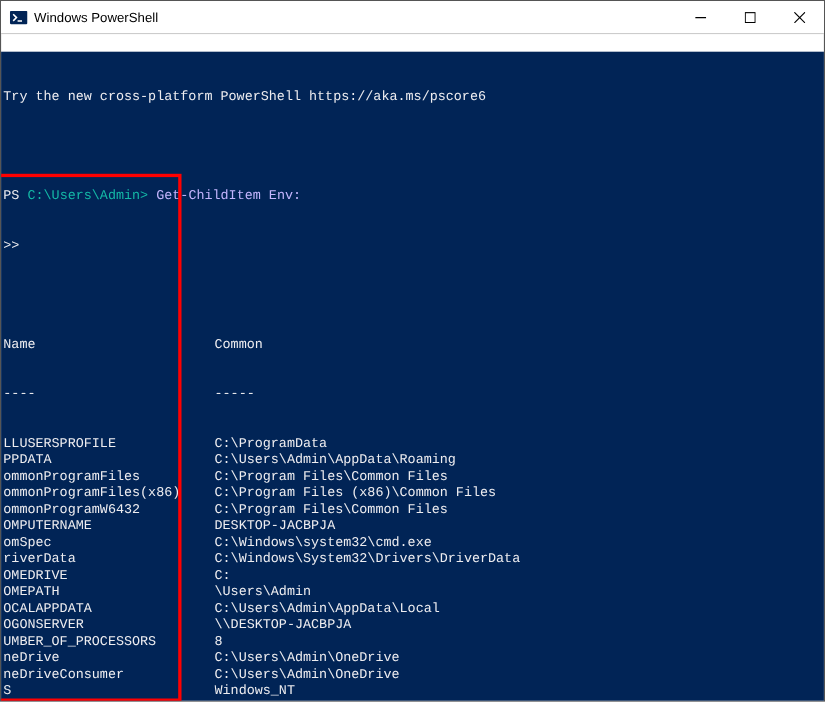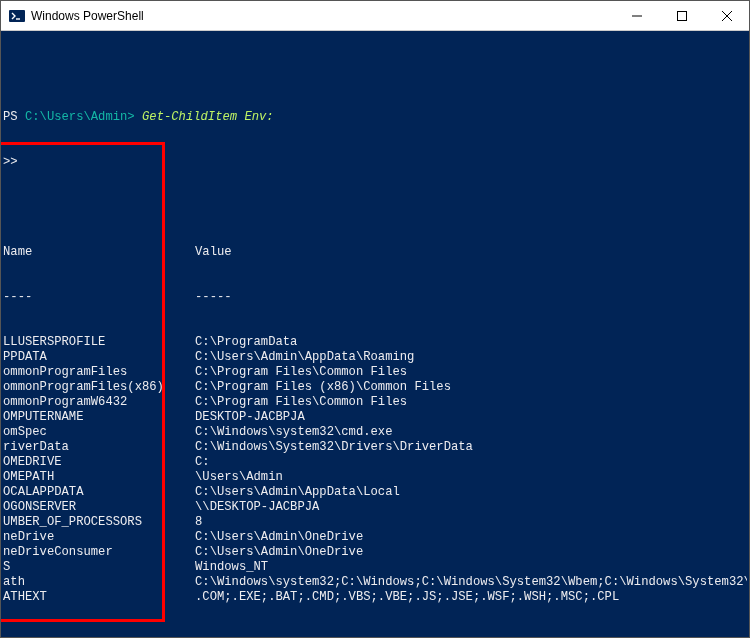--- a/index.html
+++ b/index.html
@@ -14,20 +14,21 @@
       font-family: Consolas, "Courier New", monospace;
       overflow: hidden;
     }
     .window {
       width: 750px;
       height: 638px;
       border: 1px solid #555;
       display: flex;
       flex-direction: column;
       background: #fff;
+      gap: 16px;
     }
     .titlebar {
       height: 30px;
       background: #fff;
       display: flex;
       align-items: center;
       border-bottom: 1px solid #ccc;
     }
     .titlebar-icon {
       width: 16px;
@@ -72,22 +73,21 @@
       white-space: pre;
       position: relative;
     }
     .prompt-line {
       display: flex;
     }
     .prompt-path {
       color: #14b8a6;
     }
     .prompt-cmd {
-      color: #bef264;
-      font-style: italic;
+      color: #c4b5fd;
     }
     .table-header {
       display: flex;
       align-items: flex-end;
     }
     .col-name {
       width: 192px;
       flex-shrink: 0;
       overflow: hidden;
     }
@@ -144,27 +144,28 @@
       <div class="win-btn close-btn">
         <svg viewBox="0 0 10 10">
             <line x1="0" y1="0" x2="10" y2="10" stroke="#000" stroke-width="1"></line>
             <line x1="10" y1="0" x2="0" y2="10" stroke="#000" stroke-width="1"></line>
           </svg>
       </div>
     </div>
   </div>
 
   <div class="terminal">
+    <div>Try the new cross-platform PowerShell https://aka.ms/pscore6</div>
     <div>&nbsp;</div>
     <div class="prompt-line"><span>PS </span><span class="prompt-path">C:\Users\Admin&gt;</span><span>&nbsp;</span><span class="prompt-cmd">Get-ChildItem Env:</span></div>
     <div>&gt;&gt;</div>
     <div>&nbsp;</div>
     <div class="row table-header">
       <span class="col-name">Name</span>
-      <span class="col-value">Value</span>
+      <span class="col-value">Common</span>
     </div>
     <div class="row">
       <span class="col-name">----</span>
       <span class="col-value">-----</span>
     </div>
     <div id="rows"><div class="row"><span class="col-name">LLUSERSPROFILE</span><span class="col-value">C:\ProgramData</span></div><div class="row"><span class="col-name">PPDATA</span><span class="col-value">C:\Users\Admin\AppData\Roaming</span></div><div class="row"><span class="col-name">ommonProgramFiles</span><span class="col-value">C:\Program Files\Common Files</span></div><div class="row"><span class="col-name">ommonProgramFiles(x86)</span><span class="col-value">C:\Program Files (x86)\Common Files</span></div><div class="row"><span class="col-name">ommonProgramW6432</span><span class="col-value">C:\Program Files\Common Files</span></div><div class="row"><span class="col-name">OMPUTERNAME</span><span class="col-value">DESKTOP-JACBPJA</span></div><div class="row"><span class="col-name">omSpec</span><span class="col-value">C:\Windows\system32\cmd.exe</span></div><div class="row"><span class="col-name">riverData</span><span class="col-value">C:\Windows\System32\Drivers\DriverData</span></div><div class="row"><span class="col-name">OMEDRIVE</span><span class="col-value">C:</span></div><div class="row"><span class="col-name">OMEPATH</span><span class="col-value">\Users\Admin</span></div><div class="row"><span class="col-name">OCALAPPDATA</span><span class="col-value">C:\Users\Admin\AppData\Local</span></div><div class="row"><span class="col-name">OGONSERVER</span><span class="col-value">\\DESKTOP-JACBPJA</span></div><div class="row"><span class="col-name">UMBER_OF_PROCESSORS</span><span class="col-value">8</span></div><div class="row"><span class="col-name">neDrive</span><span class="col-value">C:\Users\Admin\OneDrive</span></div><div class="row"><span class="col-name">neDriveConsumer</span><span class="col-value">C:\Users\Admin\OneDrive</span></div><div class="row"><span class="col-name">S</span><span class="col-value">Windows_NT</span></div><div class="row"><span class="col-name">ath</span><span class="col-value">C:\Windows\system32;C:\Windows;C:\Windows\System32\Wbem;C:\Windows\System32\WindowsPo...</span></div><div class="row"><span class="col-name">ATHEXT</span><span class="col-value">.COM;.EXE;.BAT;.CMD;.VBS;.VBE;.JS;.JSE;.WSF;.WSH;.MSC;.CPL</span></div></div>
     
     
     
 

